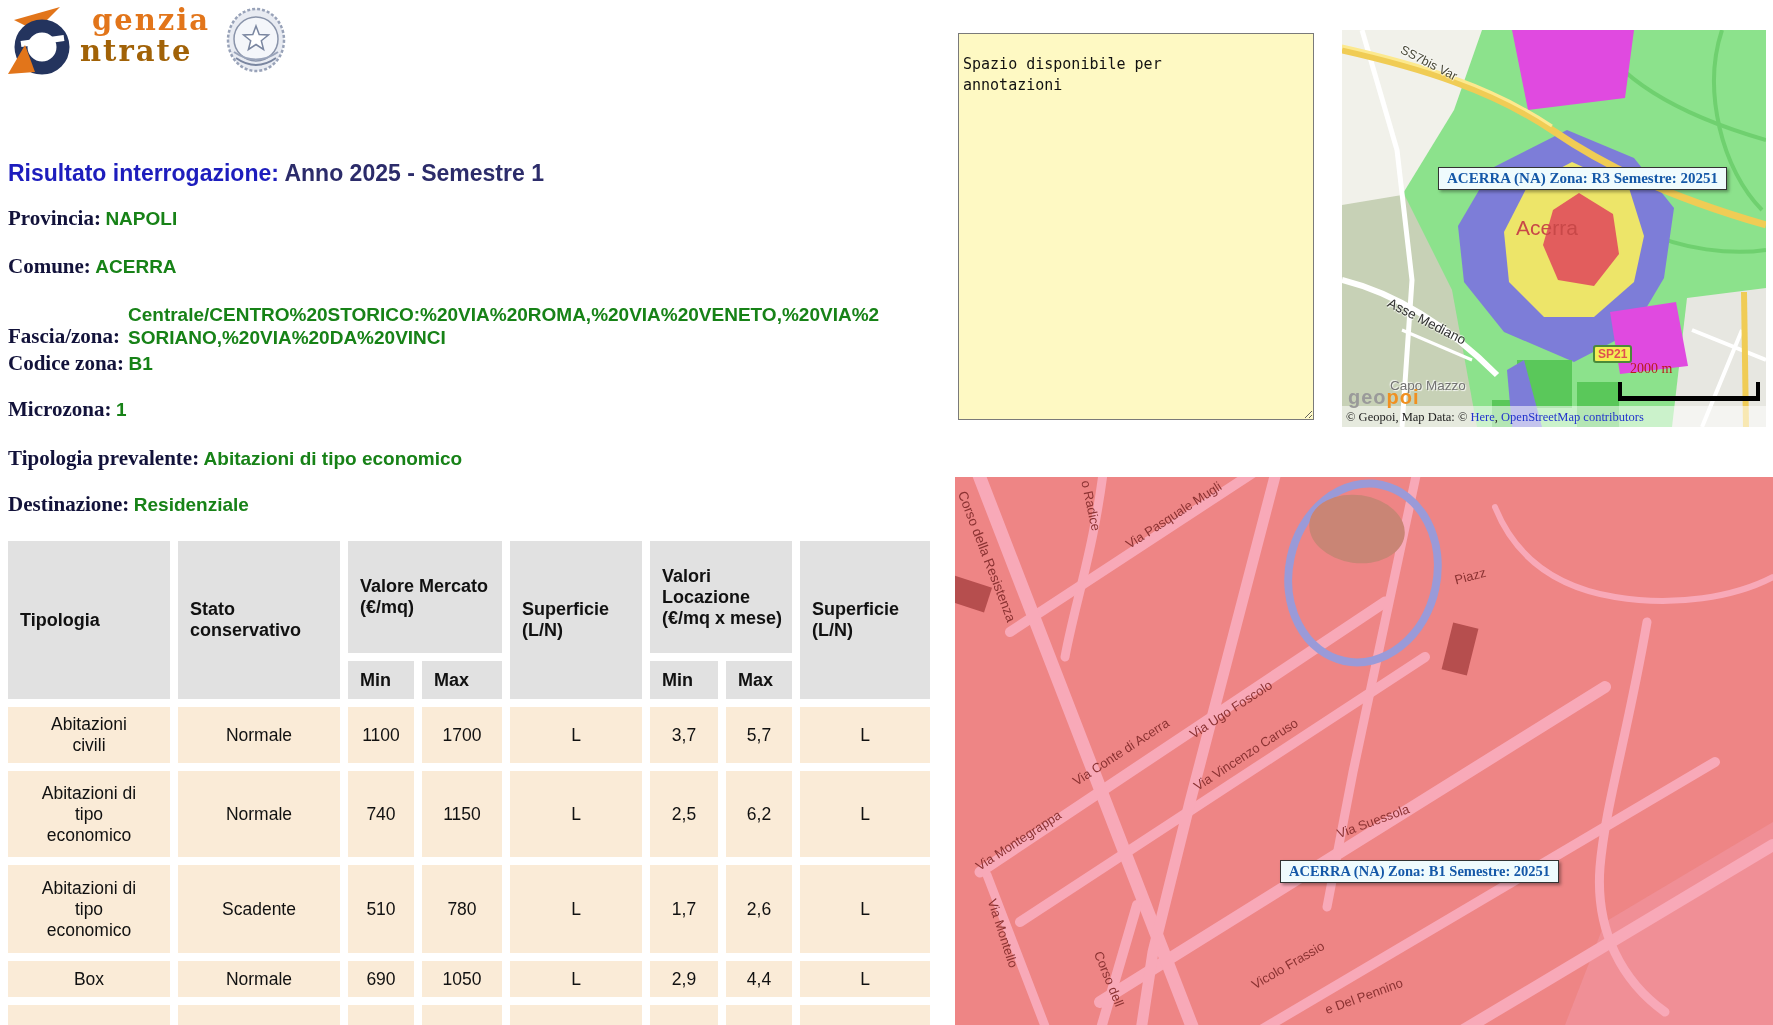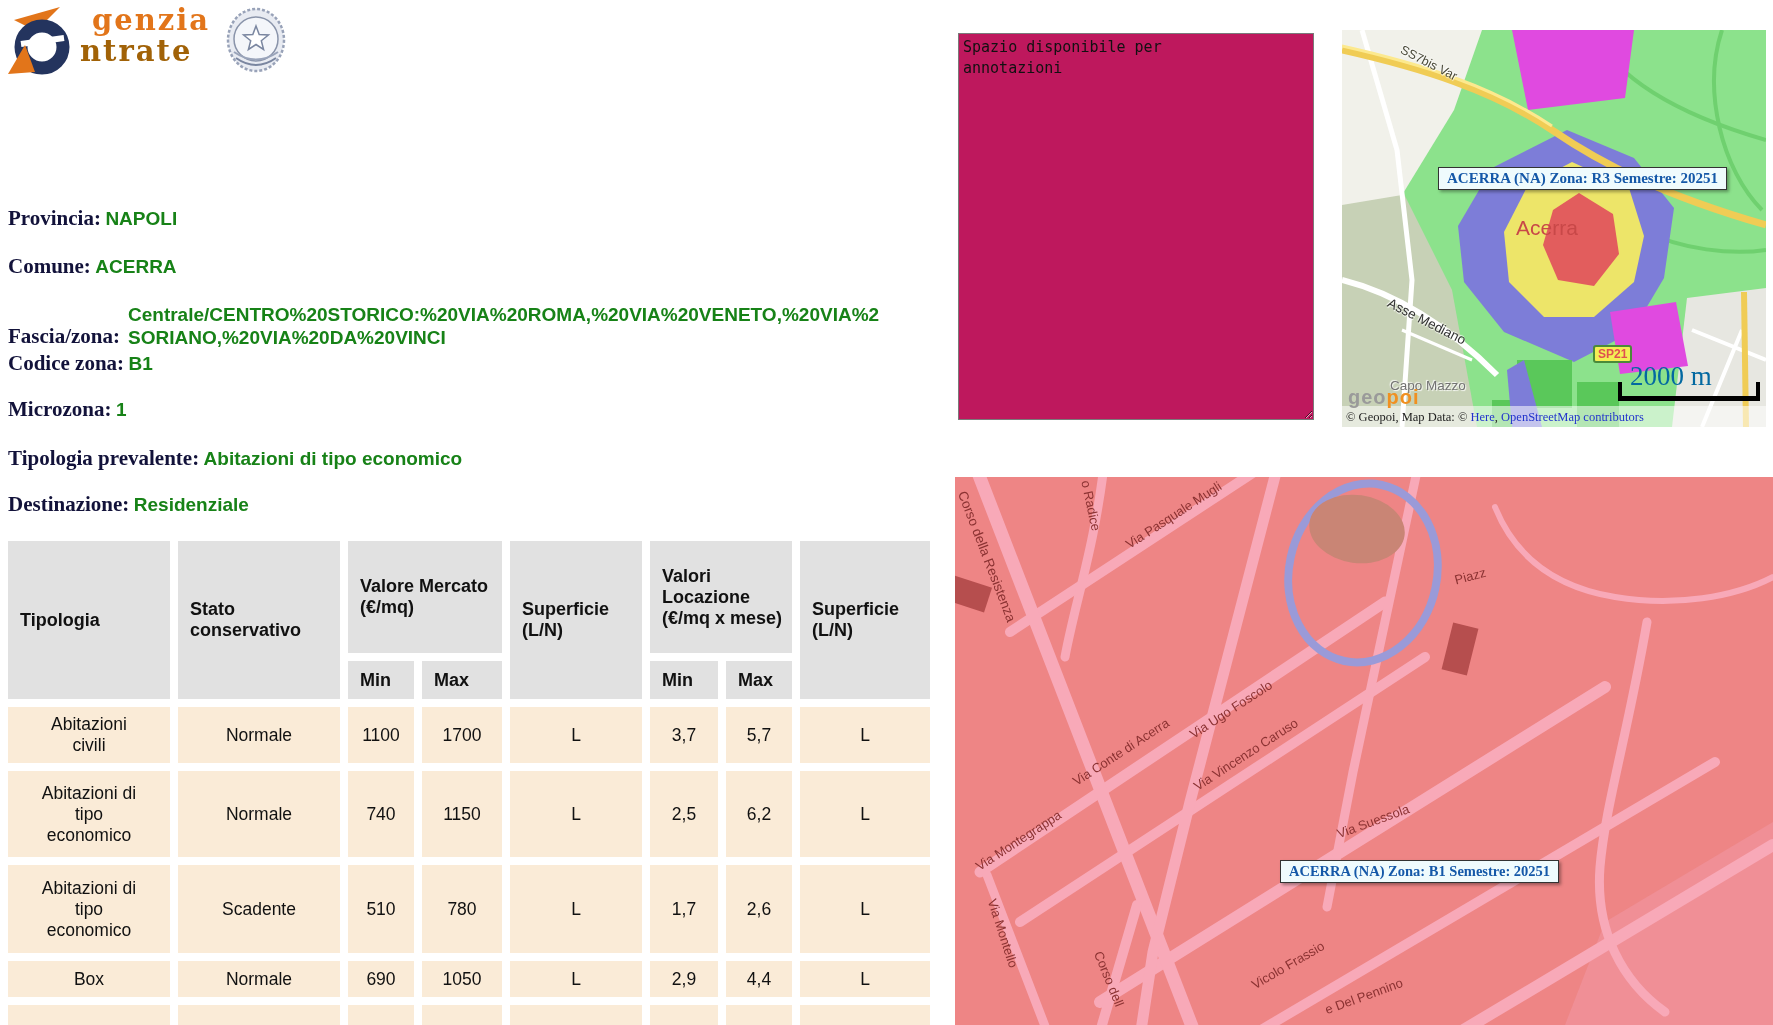--- a/index.html
+++ b/index.html
@@ -34,34 +34,34 @@
   table.quote td.tip{padding:6px 26px;}
   tr.h1 th{height:104px;}
   tr.h2 th{height:30px;}
   tr.r1 td{height:44px;}
   tr.r2 td{height:74px;}
   tr.r3 td{height:76px;}
   tr.r4 td{height:24px;}
   tr.r5 td{height:28px;}
   
   .annotations{position:absolute;left:958px;top:33px;width:356px;height:387px;box-sizing:border-box;
-               border:1px solid #7a7a7a;background:#be185d;resize:both;
+               border:1px solid #7a7a7a;background:#fef9c3;resize:both;
                font-family:"DejaVu Sans Mono",monospace;font-size:15px;line-height:21px;
-               padding:3px 4px;color:#111;}
+               padding:20px 4px;color:#111;}
   
   .overview-map{position:absolute;left:1342px;top:30px;width:424px;height:397px;overflow:hidden;}
   .ov-label{position:absolute;font-size:12.5px;color:#4a4a3a;
             text-shadow:1px 1px 1px rgba(255,255,255,.9),-1px -1px 1px rgba(255,255,255,.9);}
   .zone-box{position:absolute;background:#effbfd;border:1px solid #333;box-shadow:2px 2px 3px rgba(0,0,0,.35);
             font-family:"Liberation Serif",serif;font-weight:bold;color:#1558a8;
             padding:2px 8px;white-space:nowrap;}
   .city-label{position:absolute;font-size:21px;color:#c84848;}
   .sp-badge{position:absolute;background:#f3ee55;color:#e05050;font-weight:bold;font-size:12px;
             border:2px solid #4a8a3a;border-radius:3px;padding:0 3px;}
-  .scale-text{position:absolute;font-family:"Liberation Serif",serif;font-size:27px;color:#0369a1;}
+  .scale-text{position:absolute;font-family:"Liberation Serif",serif;font-size:14px;color:#b91c1c;}
   .scale-bar{position:absolute;width:134px;height:14px;
              border-left:4px solid #000;border-right:4px solid #000;border-bottom:5px solid #000;}
   .attrib-strip{position:absolute;left:0;bottom:0;width:100%;height:21px;background:rgba(255,255,255,.55);}
   .attribution{position:absolute;left:4px;bottom:2px;font-family:"Liberation Serif",serif;
                font-size:12.5px;color:#222;white-space:nowrap;}
   .attribution .lnk{color:#2233cc;cursor:pointer;}
   .watermark{position:absolute;left:6px;top:356px;font-size:20px;font-weight:bold;letter-spacing:1px;}
   .watermark .wm1{color:#9a9a9a;}
   .watermark .wm2{color:#f09020;}
   
@@ -87,20 +87,24 @@
     <svg class="emblem" width="64" height="72" viewBox="0 0 64 72">
       <ellipse cx="32" cy="34" rx="28" ry="31" fill="#e8ebf2" stroke="#98a2b8" stroke-width="2.5" stroke-dasharray="3,2"></ellipse>
       <circle cx="32" cy="33" r="22" fill="#f4f6fa" stroke="#8a94aa" stroke-width="1.5"></circle>
       <polygon points="32,20 35.2,28.6 44.4,29 37.3,34.7 39.6,43.5 32,38.5 24.4,43.5 26.7,34.7 19.6,29 28.8,28.6" fill="#ffffff" stroke="#7a86a0" stroke-width="1.5"></polygon>
       <path d="M12,52 Q32,66 52,52" stroke="#7a86a0" stroke-width="2" fill="none"></path>
       <path d="M10,46 Q32,61 54,46" stroke="#9aa4ba" stroke-width="2" fill="none"></path>
     </svg>
   </div>
 
 
+  <div class="result-line">
+    <span class="result-label">Risultato interrogazione:</span>
+    <span class="result-value">Anno 2025 - Semestre 1</span>
+  </div>
 
   <div class="field" style="top:206px;">
     <span class="field-label">Provincia:</span>
     <span class="field-value">NAPOLI</span>
   </div>
   <div class="field" style="top:254px;">
     <span class="field-label">Comune:</span>
     <span class="field-value">ACERRA</span>
   </div>
   <div class="field fascia" style="top:303px;">

